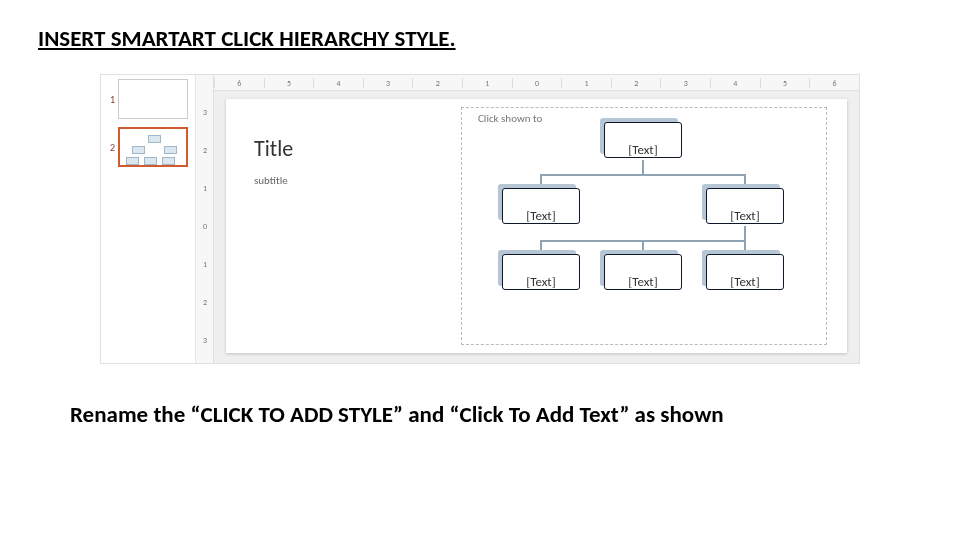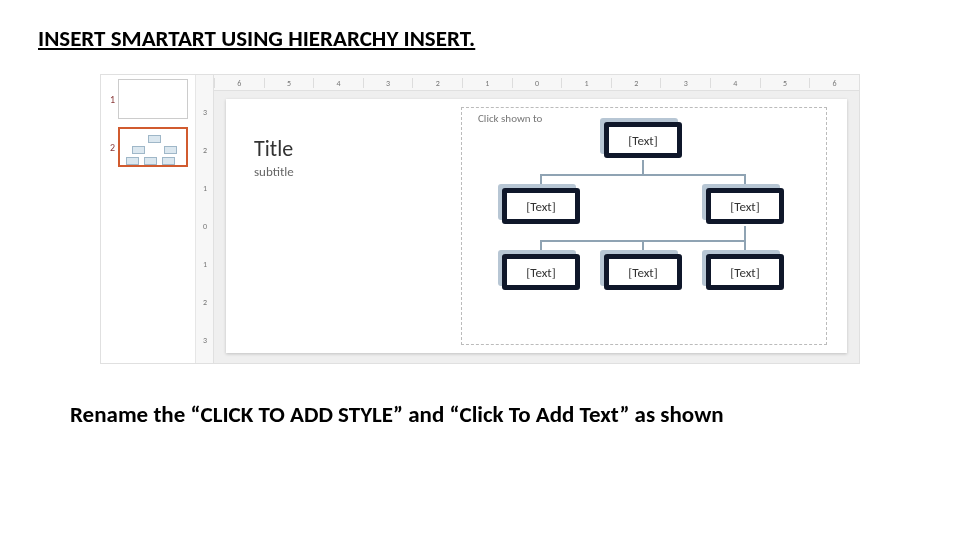--- a/index.html
+++ b/index.html
@@ -121,23 +121,23 @@
     position: absolute;
     left: 28px;
     top: 36px;
     width: 180px;
   }
   .title-text {
     font-size: 22px;
     color: #333;
   }
   .subtitle-text {
-    font-size: 13px;
+    font-size: 11px;
     color: #666;
-    margin-top: 2px;
+    margin-top: 12px;
   }
   
   .smartart {
     position: absolute;
     left: 235px;
     right: 20px;
     top: 8px;
     bottom: 8px;
     border: 1px dashed #bbb;
   }
@@ -146,44 +146,44 @@
     top: 4px;
     left: 16px;
     font-size: 11px;
     color: #777;
   }
   .orgbox {
     position: absolute;
     width: 78px;
     height: 36px;
     background: #fff;
-    border: 5px solid #0f172a;
+    border: 1px solid #0f172a;
     border-radius: 3px;
     box-shadow: -4px -4px 0 0 #b7c6d4;
     font-size: 13px;
     color: #333;
     display: flex;
-    align-items: center;
+    align-items: flex-end;
     justify-content: center;
   }
   .connector {
     position: absolute;
     background: #8fa3b3;
   }
   .caption {
     font-size: 23px;
     font-weight: 700;
     margin: 36px 0 0 40px;
   }
 </style>
 </head>
 <body>
 
 <div class="page">
-  <h1 class="heading">INSERT SMARTART USING HIERARCHY INSERT.</h1>
+  <h1 class="heading">INSERT SMARTART CLICK HIERARCHY STYLE.</h1>
 
   <div class="screenshot">
 
     <div class="thumbs">
       <div class="thumb-row">
         <div class="thumb-num">1</div>
         <div class="thumb"></div>
       </div>
       <div class="thumb-row">
         <div class="thumb-num">2</div>

